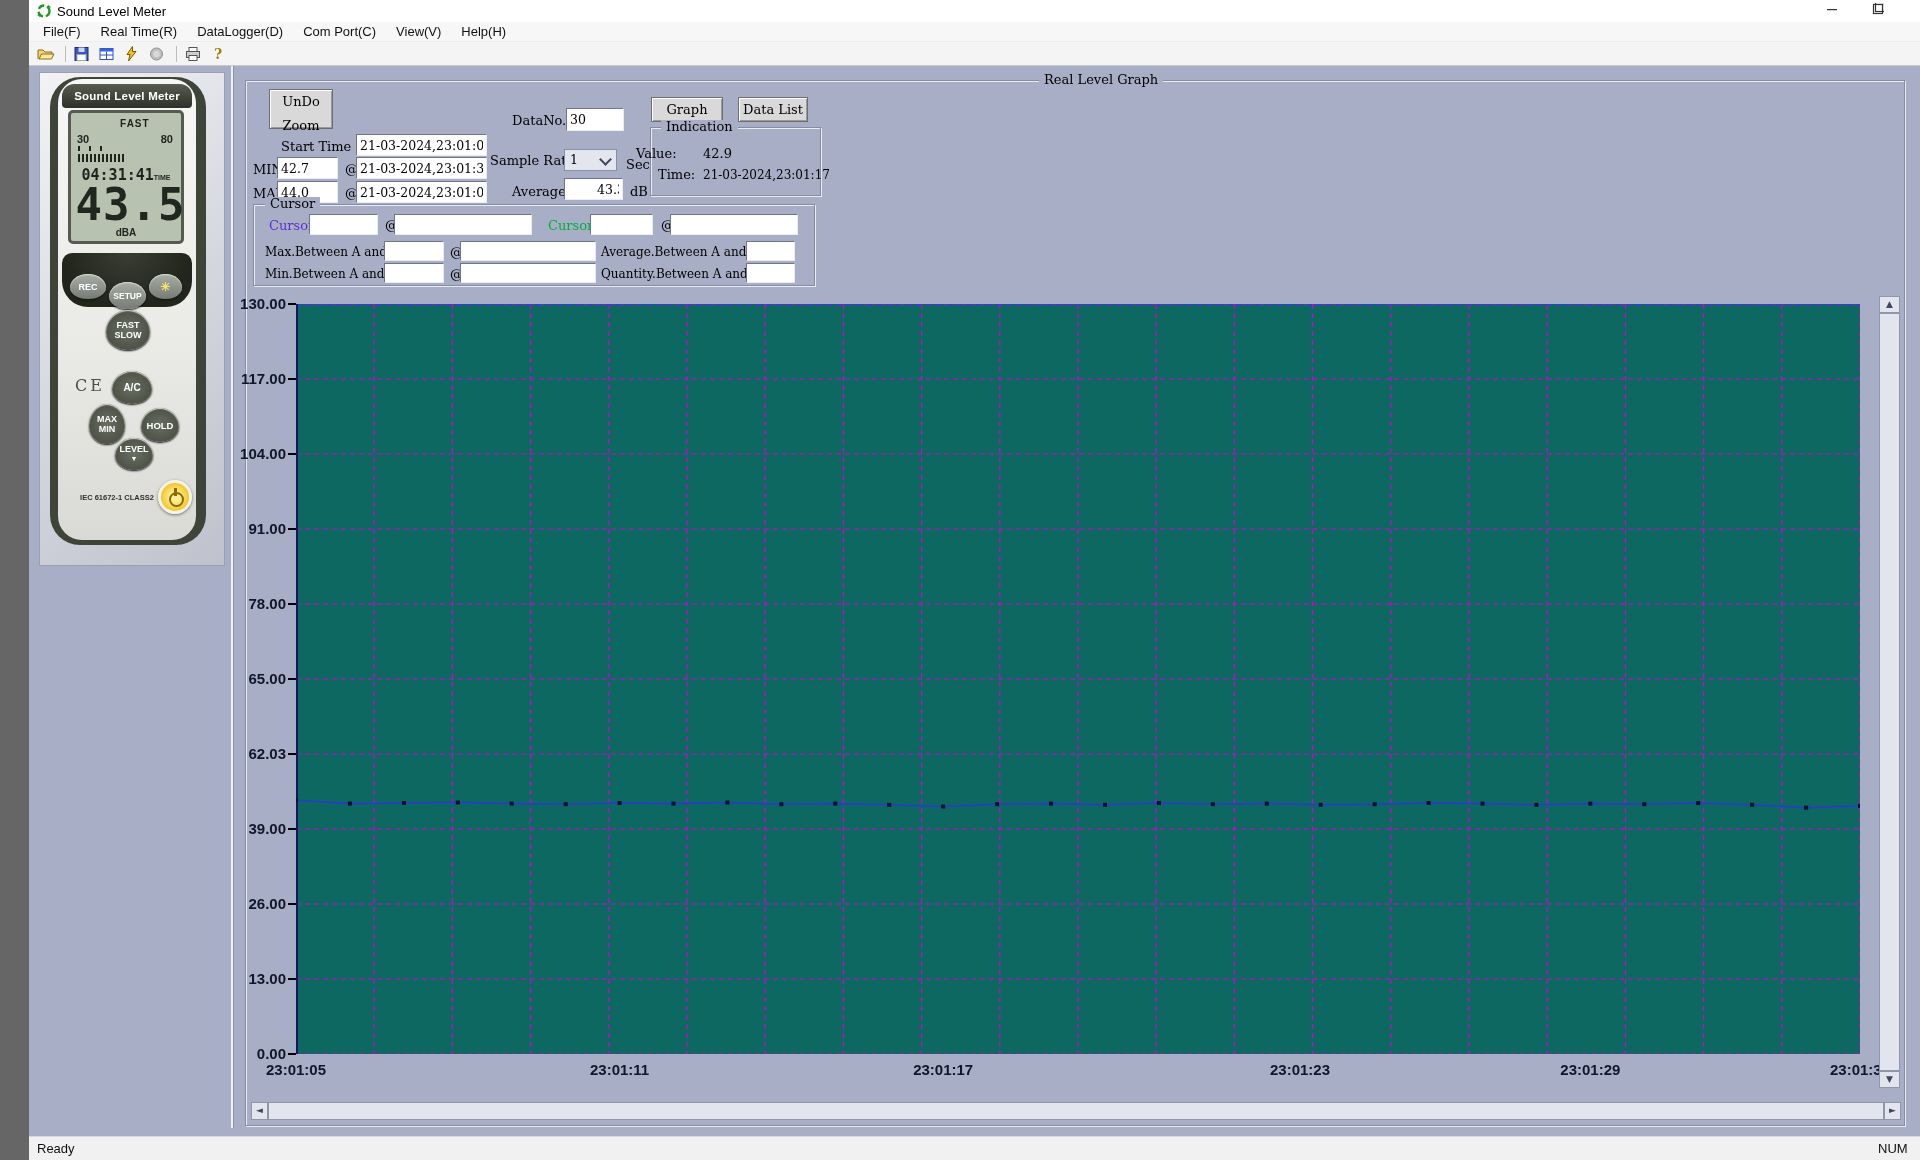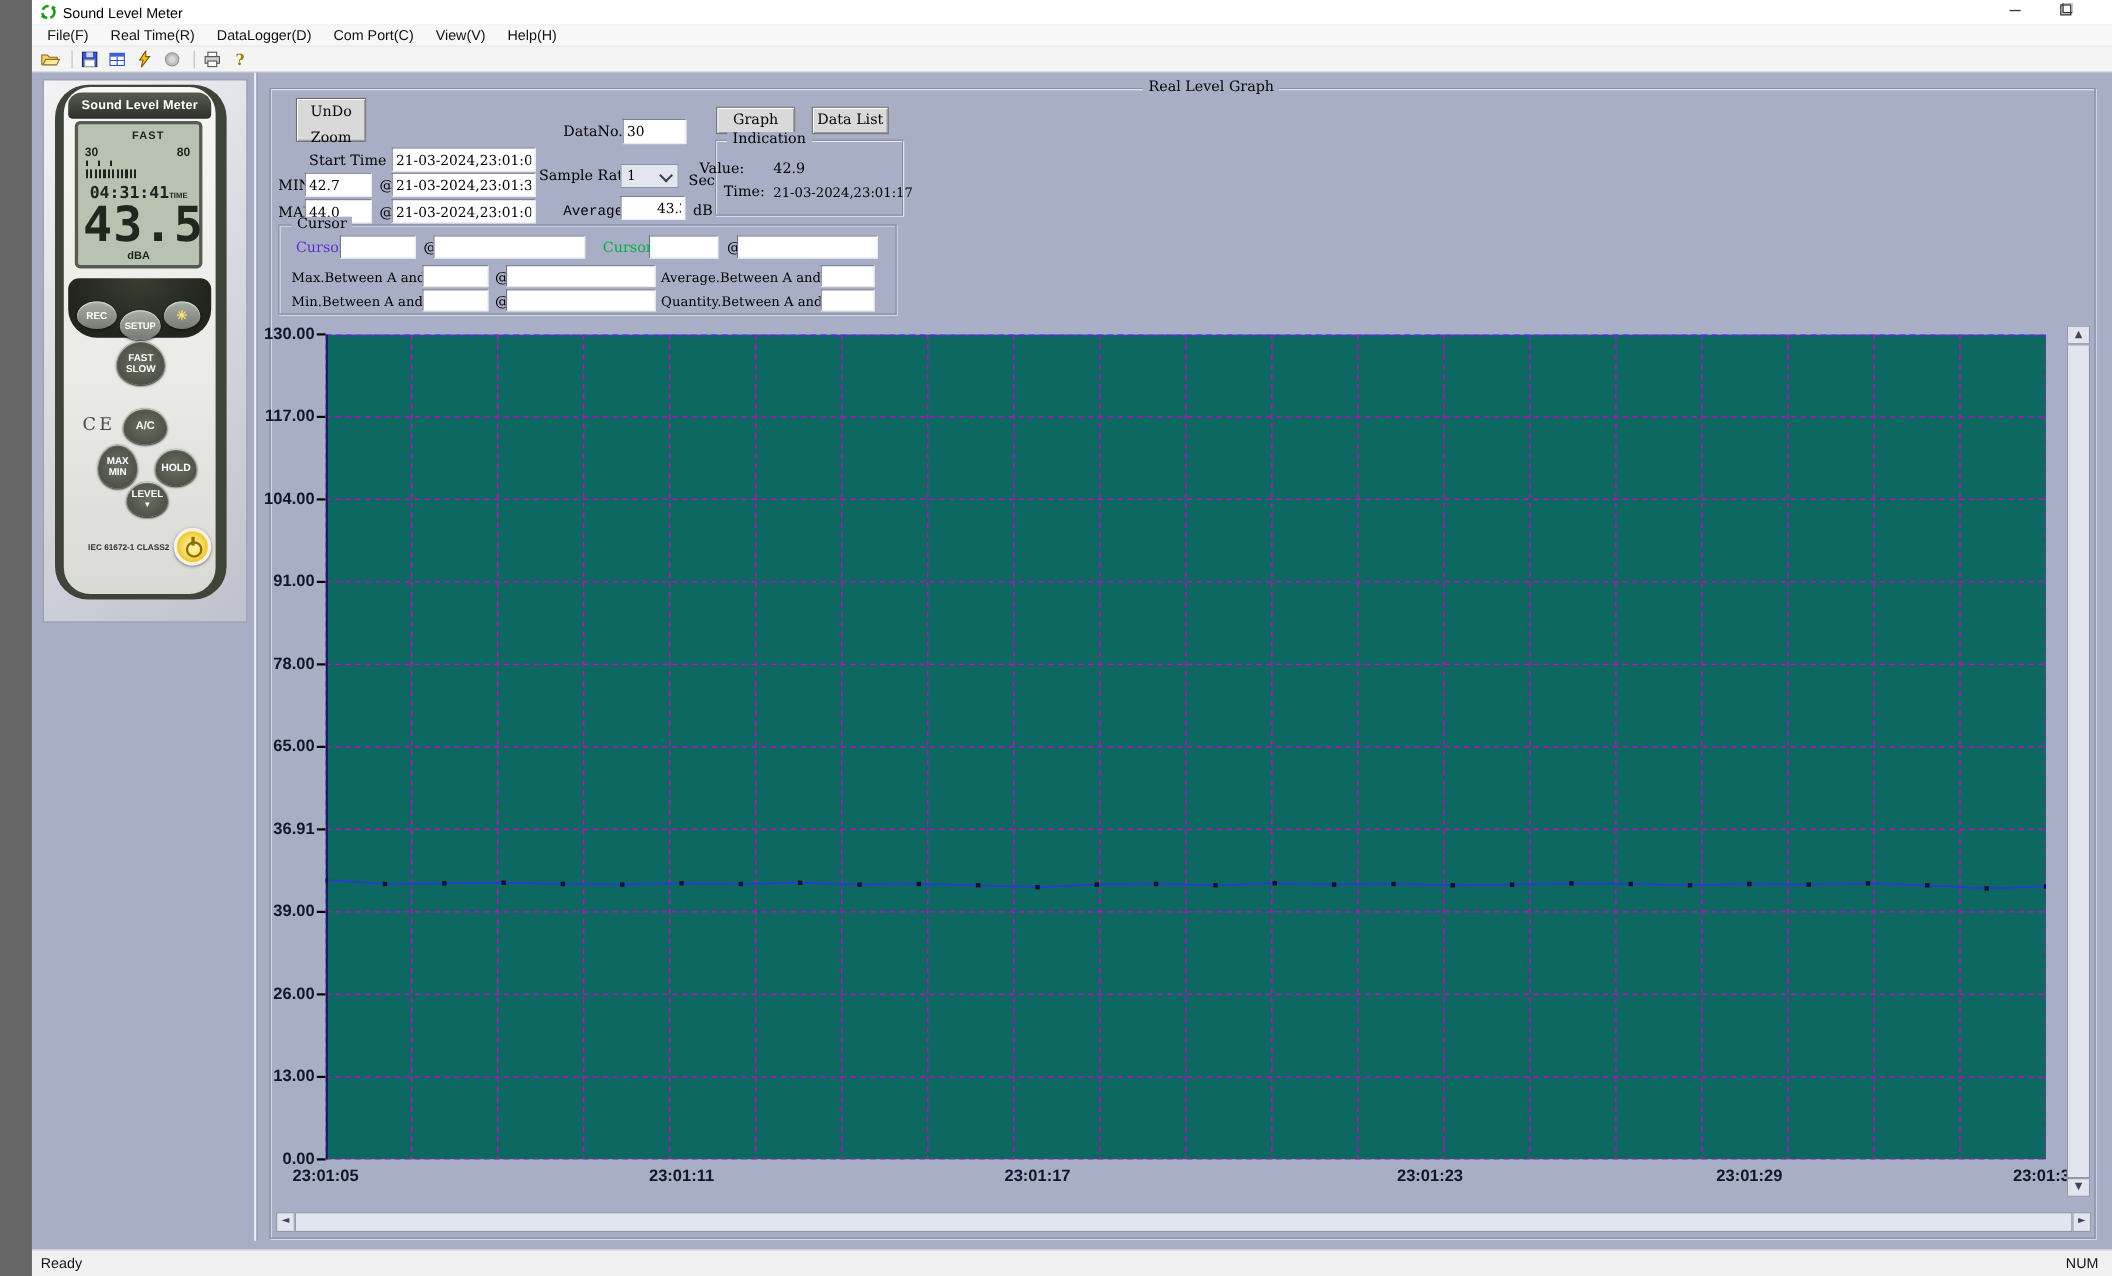--- a/index.html
+++ b/index.html
@@ -213,21 +213,21 @@
     <span class="val">1</span>
       <span class="chev"></span>
   </div>
   <span class="lbl" style="left:597px;top:157px;">Sec</span>
 
   <span class="lbl" style="left:224px;top:186px;">MAX</span>
   <input class="field" style="left: 248px; top: 181px; width: 61px; height: 22px;" readonly="" value="44.0">
   <span class="lbl" style="left:316px;top:186px;">@</span>
   <input class="field" style="left: 327px; top: 181px; width: 131px; height: 22px;" readonly="" value="21-03-2024,23:01:05">
 
-  <span class="lbl" style="left:483px;top:184px;font-family:Liberation Mono, monospace;">Average</span>
+  <span class="lbl" style="left:483px;top:184px;">Average</span>
   <input class="field" style="left: 535px; top: 178px; width: 59px; height: 22px; padding-left: 32px;" readonly="" value="43.3">
   <span class="lbl" style="left:601px;top:184px;">dB</span>
 
   <div class="gbx" style="left:621px;top:127px;width:171px;height:69px;"></div>
   <span class="gcap" style="left:632px;top:120px;">Indication</span>
   <span class="lbl" style="left:607px;top:146px;">Value:</span>
   <span class="lbl" style="left:674px;top:146px;">42.9</span>
   <span class="lbl" style="left:629px;top:167px;">Time:</span>
   <span class="lbl" style="left:674px;top:168px;font-size:12px;">21-03-2024,23:01:17</span>
 
@@ -263,21 +263,21 @@
       <div class="axis-lbl" style="left: 197px; top: 370px; width: 60px; text-align: right;">117.00</div>
       <div class="ytick" style="left: 259px; top: 378px;"></div>
       <div class="axis-lbl" style="left: 197px; top: 445px; width: 60px; text-align: right;">104.00</div>
       <div class="ytick" style="left: 259px; top: 453px;"></div>
       <div class="axis-lbl" style="left: 197px; top: 520px; width: 60px; text-align: right;">91.00</div>
       <div class="ytick" style="left: 259px; top: 528px;"></div>
       <div class="axis-lbl" style="left: 197px; top: 595px; width: 60px; text-align: right;">78.00</div>
       <div class="ytick" style="left: 259px; top: 603px;"></div>
       <div class="axis-lbl" style="left: 197px; top: 670px; width: 60px; text-align: right;">65.00</div>
       <div class="ytick" style="left: 259px; top: 678px;"></div>
-      <div class="axis-lbl" style="left: 197px; top: 745px; width: 60px; text-align: right;">36.91</div>
+      <div class="axis-lbl" style="left: 197px; top: 745px; width: 60px; text-align: right;">62.03</div>
       <div class="ytick" style="left: 259px; top: 753px;"></div>
       <div class="axis-lbl" style="left: 197px; top: 820px; width: 60px; text-align: right;">39.00</div>
       <div class="ytick" style="left: 259px; top: 828px;"></div>
       <div class="axis-lbl" style="left: 197px; top: 895px; width: 60px; text-align: right;">26.00</div>
       <div class="ytick" style="left: 259px; top: 903px;"></div>
       <div class="axis-lbl" style="left: 197px; top: 970px; width: 60px; text-align: right;">13.00</div>
       <div class="ytick" style="left: 259px; top: 978px;"></div>
       <div class="axis-lbl" style="left: 197px; top: 1045px; width: 60px; text-align: right;">0.00</div>
       <div class="ytick" style="left: 259px; top: 1053px;"></div>
     </div>

